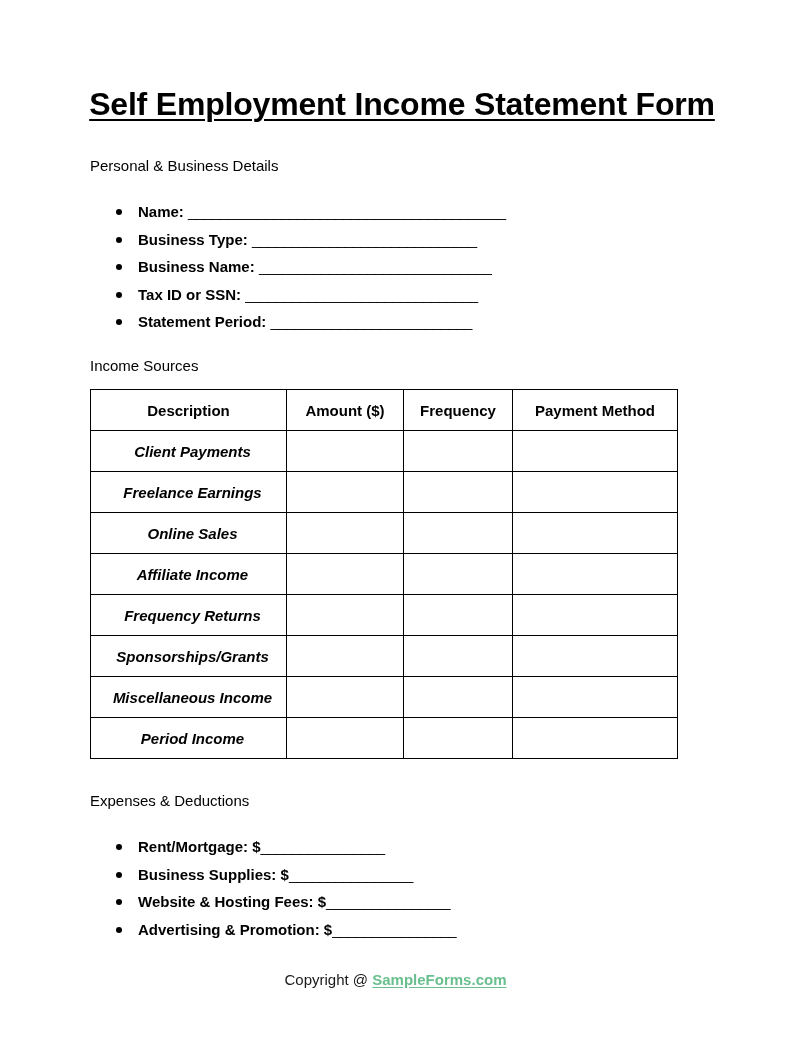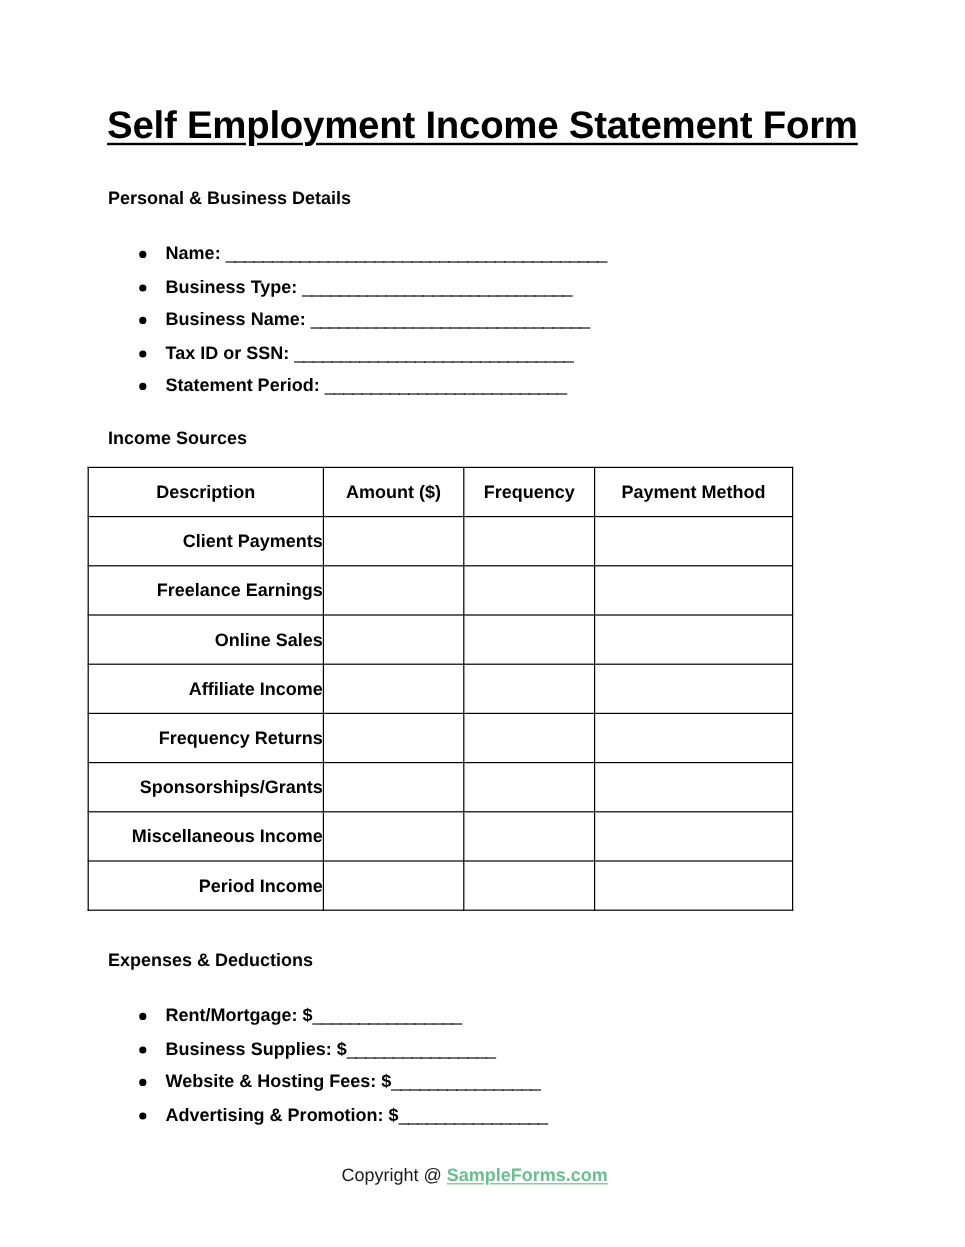--- a/index.html
+++ b/index.html
@@ -42,21 +42,21 @@
     text-decoration: underline;
     text-underline-offset: 4px;
     text-decoration-thickness: 2px;
   }
 
   
   .section-heading {
     position: absolute;
     left: 90px;
     font-size: 15px;
-    font-weight: bold;
+    font-weight: normal;
     line-height: 20px;
     color: #000000;
     white-space: nowrap;
   }
   #heading-personal { top: 156px; }
   #heading-income   { top: 356px; }
   #heading-expenses { top: 791px; }
 
   
   .bullet-list {
@@ -94,44 +94,45 @@
   .blank-line {
     font-weight: normal;
     letter-spacing: -0.6px;
     font-family: "Liberation Sans", sans-serif;
   }
   .blank-gap { font-weight: bold; }
 
   
   .income-table {
     position: absolute;
-    left: 73px;
+    left: 90px;
     top: 389px;
     width: 587px;
     border-collapse: collapse;
     table-layout: fixed;
   }
   .income-table th,
   .income-table td {
     border: 1px solid #000000;
     font-size: 15px;
     font-weight: bold;
     color: #000000;
     height: 41px;
     box-sizing: border-box;
   }
   .income-table th {
     text-align: center;
     vertical-align: middle;
     padding: 0 4px;
   }
   .income-table td.desc-cell {
-    text-align: right;
+    text-align: center;
     vertical-align: middle;
     padding: 0 0 0 8px;
+    font-style: italic;
   }
   .income-table td.empty-cell {
     padding: 0;
   }
   .col-desc { width: 196px; }
   .col-amt  { width: 117px; }
   .col-freq { width: 109px; }
   .col-pay  { width: 165px; }
 
   

